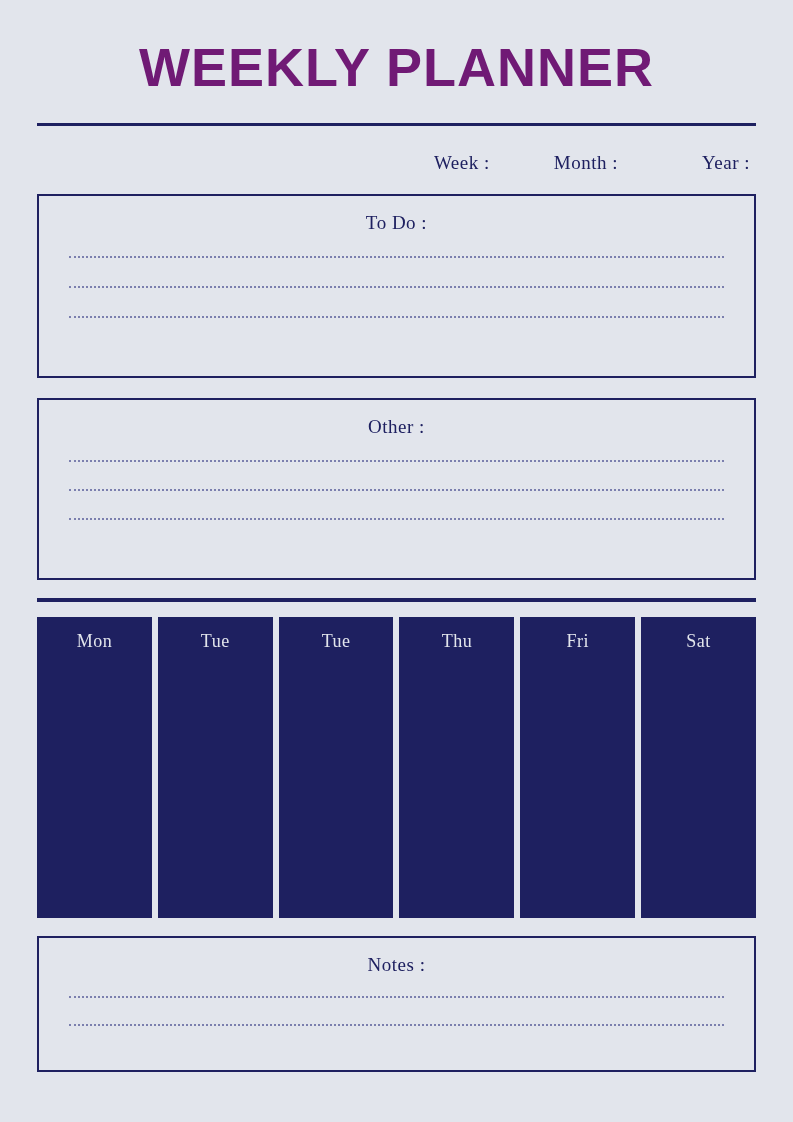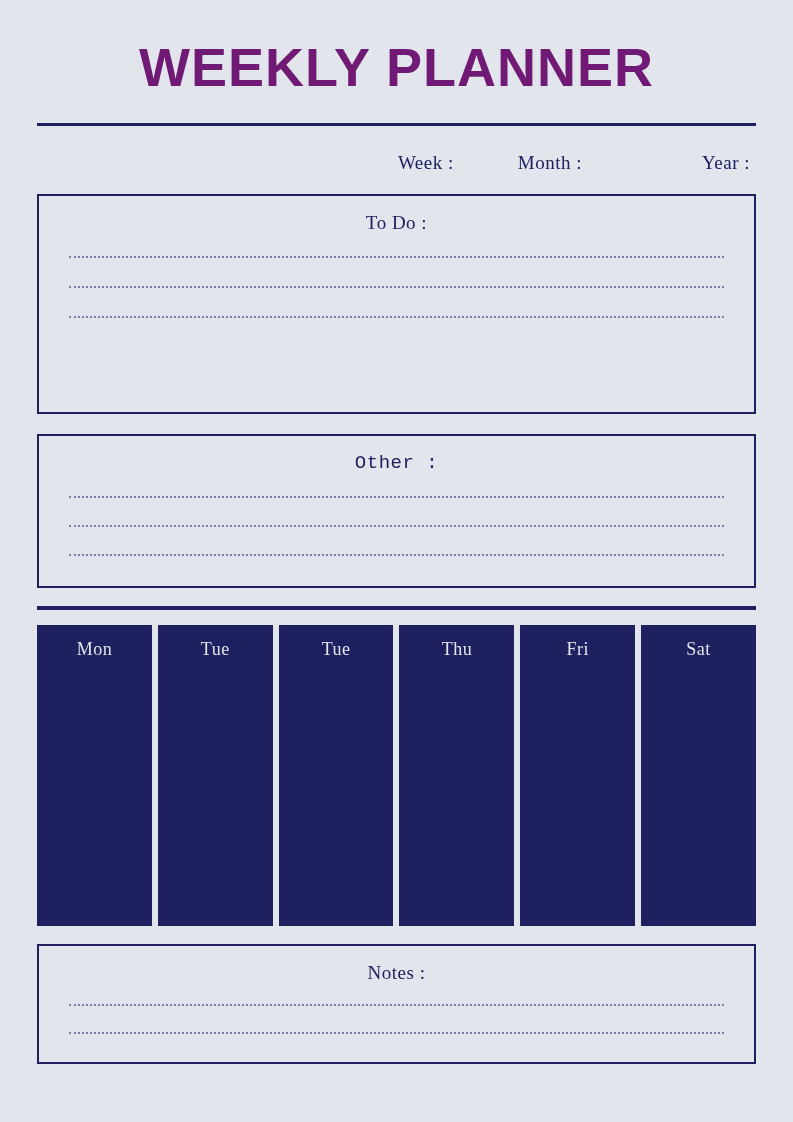--- a/index.html
+++ b/index.html
@@ -46,31 +46,31 @@
     margin-top: 26px;
     padding: 0 6px;
     font-size: 19px;
     justify-content: flex-end;
   }
   .meta-item {
     letter-spacing: 0.5px;
   }
   .meta-week  { margin-left: 108px; }
   .meta-month { margin-left: 64px; }
-  .meta-year  { margin-left: 120px; }
+  .meta-year  { margin-left: 84px; }
 
   
   .box {
     border: 2px solid #1e2060;
     margin-top: 20px;
     box-sizing: border-box;
     padding: 16px 30px 20px 30px;
   }
-  .box-todo  { height: 220px; }
-  .box-other { height: 154px; font-family: Liberation Mono, monospace; }
+  .box-todo  { height: 184px; }
+  .box-other { height: 182px; }
 
   .box-label {
     text-align: center;
     font-size: 19px;
     letter-spacing: 0.5px;
     margin-bottom: 22px;
   }
   .dotline {
     border-bottom: 2px dotted #7b7fae;
     height: 0;
@@ -101,21 +101,21 @@
   }
   .day-name {
     text-align: center;
     color: #e2e5ec;
     font-size: 18px;
     letter-spacing: 0.5px;
   }
 
   
   .box-notes {
-    height: 120px;
+    height: 136px;
     margin-top: 18px;
     padding: 16px 30px 0 30px;
   }
   .box-notes .box-label { margin-bottom: 20px; }
   .box-notes .dotline { margin-bottom: 26px; }
 </style>
 </head>
 <body>
 
 <div class="page">

